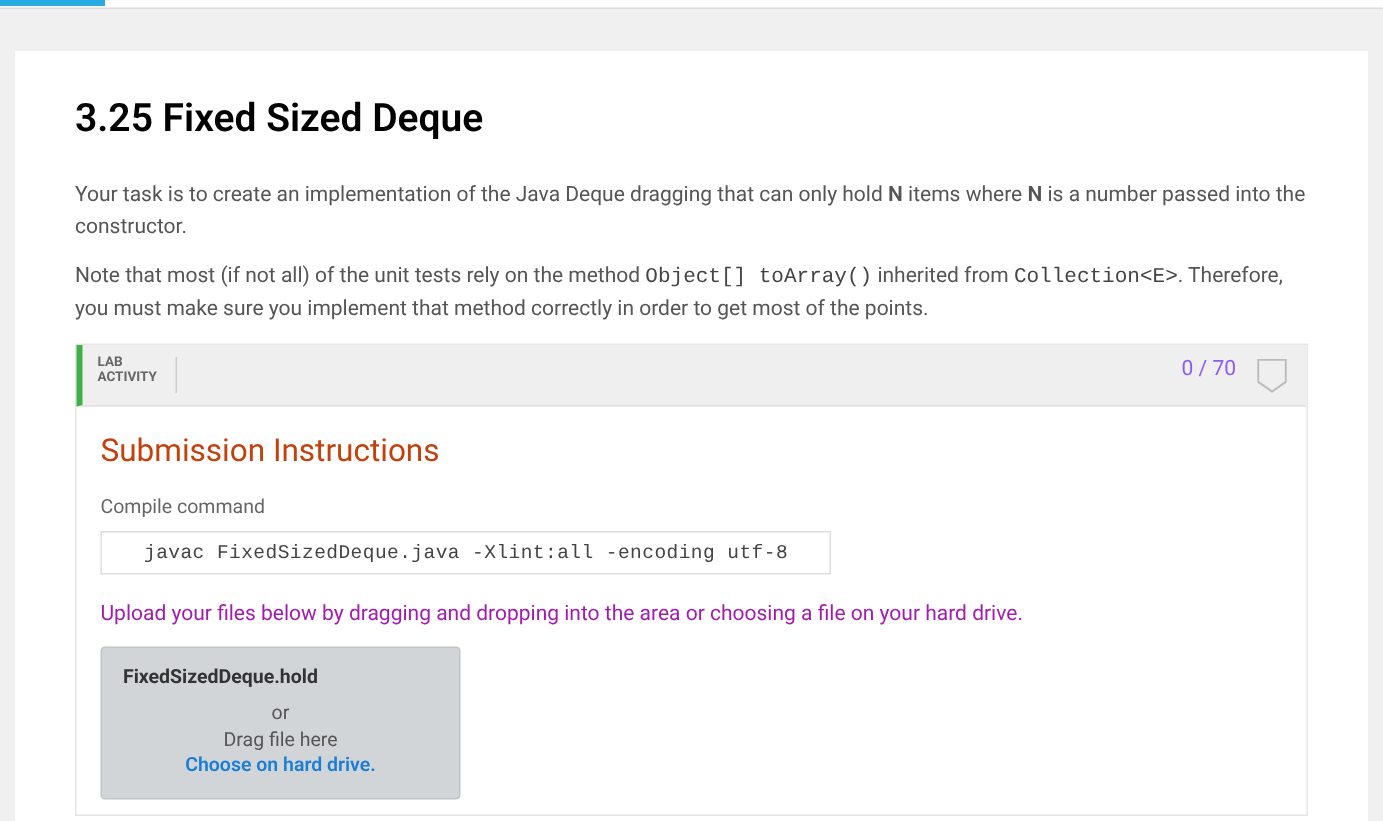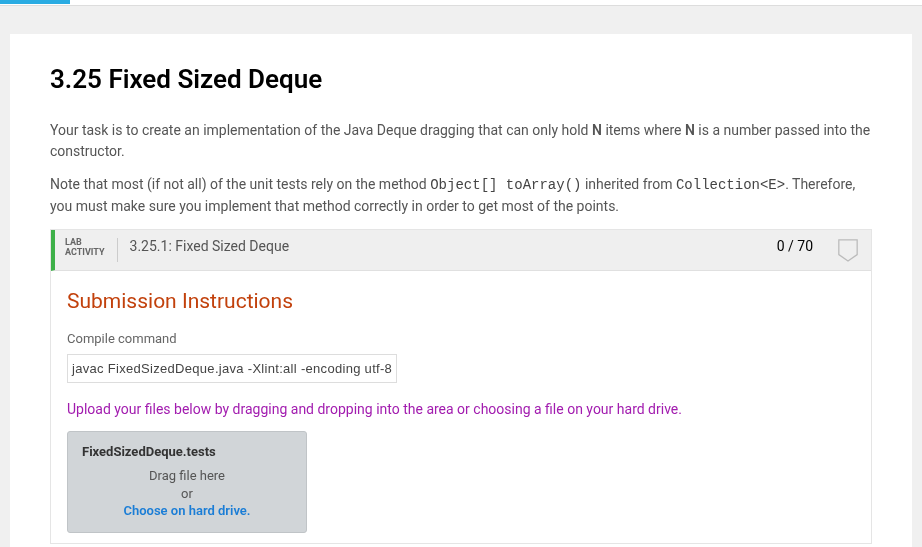--- a/index.html
+++ b/index.html
@@ -72,23 +72,23 @@
     padding-right: 12px;
     border-right: 1px solid #ccc;
   }
   .lab-title {
     padding-left: 12px;
     color: #555;
     font-size: 14px;
   }
   .lab-points {
     margin-left: auto;
-    color: #000000;
-    font-size: 14px;
-    padding-right: 24px;
+    color: #8b5cf6;
+    font-size: 14px;
+    padding-right: 13px;
   }
   .shield {
     width: 22px;
     height: 24px;
     display: inline-block;
     vertical-align: middle;
   }
   .lab-body {
     padding: 18px 16px 10px 16px;
   }
@@ -104,22 +104,22 @@
     margin-bottom: 8px;
   }
   .compile-row {
     display: flex;
     align-items: center;
     gap: 14px;
     margin-bottom: 18px;
   }
   .compile-box {
     border: 1px solid #ddd;
-    padding: 6px 4px;
-    font-family: Liberation Sans, sans-serif;
+    padding: 6px 28px;
+    font-family: Liberation Mono, monospace;
     font-size: 13px;
     color: #444;
     letter-spacing: 0.3px;
   }
   .compile-note {
     font-style: italic;
     color: #555;
     font-size: 13px;
   }
   .upload-instruction {
@@ -173,41 +173,40 @@
     <span>Note that most (if not all) of the unit tests rely on the method </span><code class="code-inline">Object[] toArray()</code><span> inherited from </span><code class="code-inline">Collection&lt;E&gt;</code><span>. Therefore, you must make sure you implement that method correctly in order to get most of the points.</span>
   </p>
 
 
   <div class="lab-box">
     <div class="lab-header">
       <div class="lab-activity-label">
         <div>LAB</div>
         <div>ACTIVITY</div>
       </div>
-      <div class="lab-title">3.25.1: Fixed Sized Deque</div>
       <div class="lab-points">0 / 70</div>
       <span class="shield">
         <svg viewBox="0 0 24 26" width="22" height="24">
           <path d="M2 2 L22 2 L22 18 L12 25 L2 18 Z" fill="none" stroke="#bbb" stroke-width="1.4"></path>
         </svg>
       </span>
     </div>
 
     <div class="lab-body">
       <div class="sub-heading">Submission Instructions</div>
 
       <div class="compile-label">Compile command</div>
       <div class="compile-row">
         <div class="compile-box">javac FixedSizedDeque.java -Xlint:all -encoding utf-8</div>
       </div>
 
       <div class="upload-instruction">Upload your files below by dragging and dropping into the area or choosing a file on your hard drive.</div>
 
       <div class="drop-zone">
-        <div class="drop-filename">FixedSizedDeque.tests</div>
+        <div class="drop-filename">FixedSizedDeque.hold</div>
+        <div class="drop-line">or</div>
         <div class="drop-line">Drag file here</div>
-        <div class="drop-line">or</div>
         <div class="choose-link">Choose on hard drive.</div>
       </div>
     </div>
   </div>
 
 </div>
 
 </body></html>

